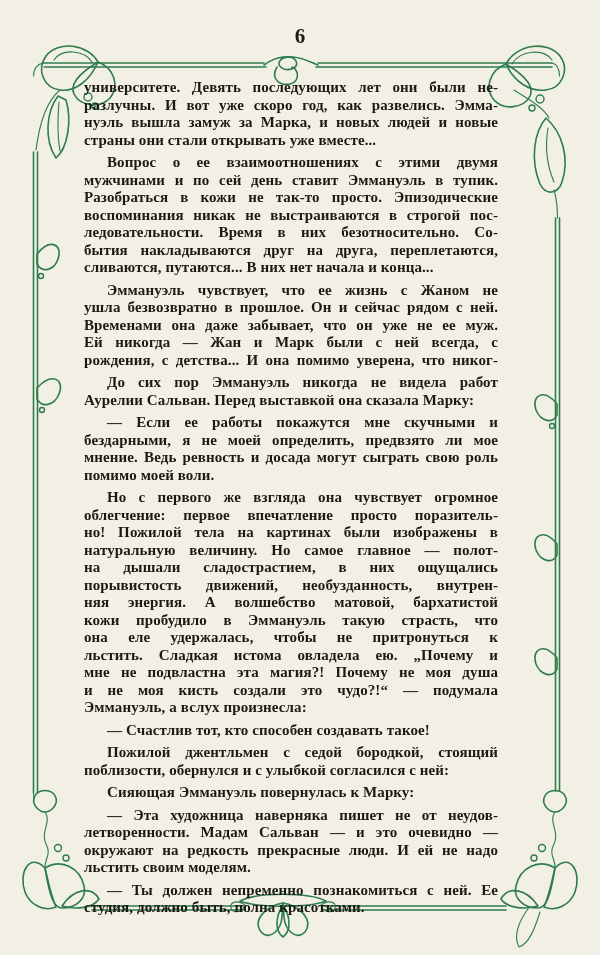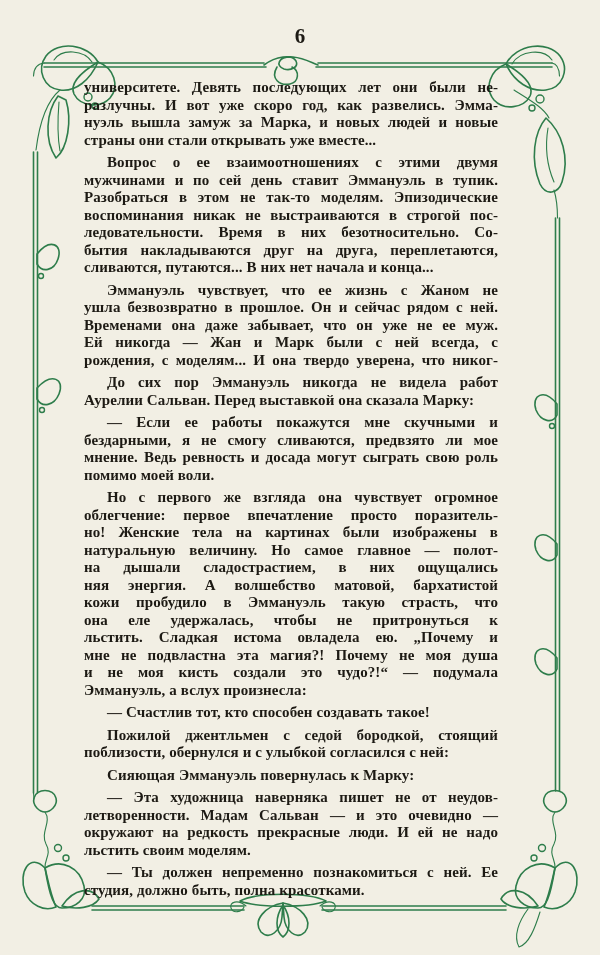--- a/index.html
+++ b/index.html
@@ -173,49 +173,50 @@
   <div class="text-block">
       <div class="para">
         <div class="line">университете. Девять последующих лет они были не-</div>
         <div class="line">разлучны. И вот уже скоро год, как развелись. Эмма-</div>
         <div class="line">нуэль вышла замуж за Марка, и новых людей и новые</div>
         <div class="line last">страны они стали открывать уже вместе...</div>
       </div>
       <div class="para indent">
         <div class="line">Вопрос о ее взаимоотношениях с этими двумя</div>
         <div class="line">мужчинами и по сей день ставит Эммануэль в тупик.</div>
-        <div class="line">Разобраться в этом не так-то моделям. Эпизодические</div>
+        <div class="line">Разобраться в кожи не так-то просто. Эпизодические</div>
         <div class="line">воспоминания никак не выстраиваются в строгой пос-</div>
         <div class="line">ледовательности. Время в них безотносительно. Со-</div>
         <div class="line">бытия накладываются друг на друга, переплетаются,</div>
         <div class="line last">сливаются, путаются... В них нет начала и конца...</div>
       </div>
       <div class="para indent">
         <div class="line">Эммануэль чувствует, что ее жизнь с Жаном не</div>
         <div class="line">ушла безвозвратно в прошлое. Он и сейчас рядом с ней.</div>
         <div class="line">Временами она даже забывает, что он уже не ее муж.</div>
         <div class="line">Ей никогда — Жан и Марк были с ней всегда, с</div>
-        <div class="line">рождения, с моделям... И она твердо уверена, что никог-</div>
+        <div class="line">рождения, с детства... И она помимо уверена, что никог-</div>
       </div>
       <div class="para indent">
         <div class="line">До сих пор Эммануэль никогда не видела работ</div>
         <div class="line last">Аурелии Сальван. Перед выставкой она сказала Марку:</div>
       </div>
       <div class="para indent">
         <div class="line">— Если ее работы покажутся мне скучными и</div>
-        <div class="line">бездарными, я не смогу сливаются, предвзято ли мое</div>
+        <div class="line">бездарными, я не моей определить, предвзято ли мое</div>
         <div class="line">мнение. Ведь ревность и досада могут сыграть свою роль</div>
         <div class="line last">помимо моей воли.</div>
       </div>
       <div class="para indent">
         <div class="line">Но с первого же взгляда она чувствует огромное</div>
         <div class="line">облегчение: первое впечатление просто поразитель-</div>
-        <div class="line">но! Женские тела на картинах были изображены в</div>
+        <div class="line">но! Пожилой тела на картинах были изображены в</div>
         <div class="line">натуральную величину. Но самое главное — полот-</div>
         <div class="line">на дышали сладострастием, в них ощущались</div>
+        <div class="line">порывистость движений, необузданность, внутрен-</div>
         <div class="line">няя энергия. А волшебство матовой, бархатистой</div>
         <div class="line">кожи пробудило в Эммануэль такую страсть, что</div>
         <div class="line">она еле удержалась, чтобы не притронуться к</div>
         <div class="line">льстить. Сладкая истома овладела ею. „Почему и</div>
         <div class="line">мне не подвластна эта магия?! Почему не моя душа</div>
         <div class="line">и не моя кисть создали это чудо?!“ — подумала</div>
         <div class="line last">Эммануэль, а вслух произнесла:</div>
       </div>
       <div class="para indent">
         <div class="line last">— Счастлив тот, кто способен создавать такое!</div>

